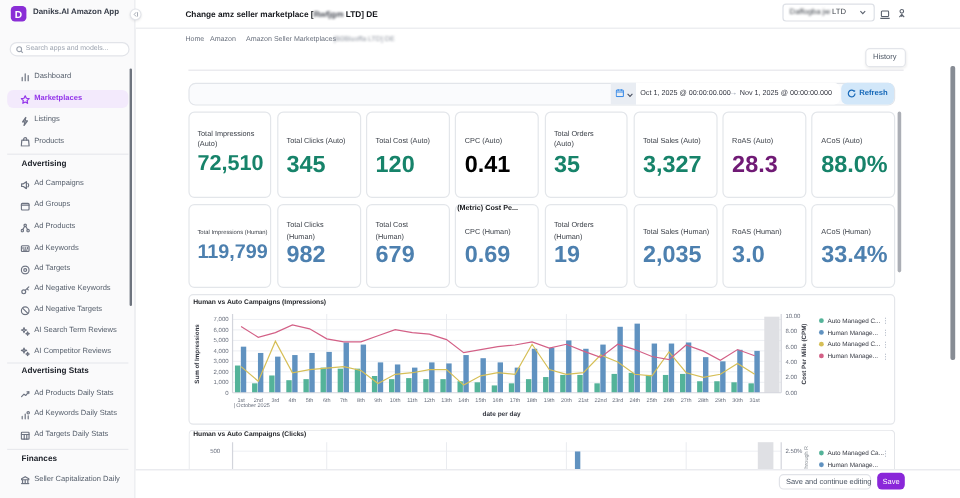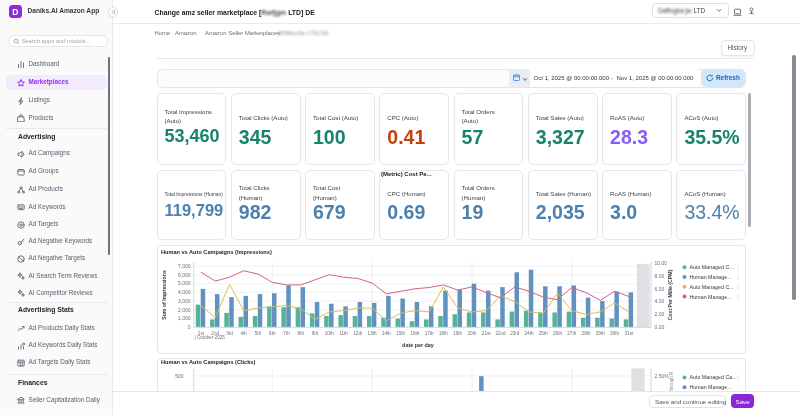--- a/index.html
+++ b/index.html
@@ -192,42 +192,42 @@
 <div class="abs" style="left:616.5px;top:75.2px;font-size:6px;color:#343741;white-space:nowrap">Nov 1, 2025 @ 00:00:00.000</div>
 <div class="abs" style="left:700.8px;top:69px;width:43.8px;height:17.5px;background:#d2e7f9;border-radius:5px"></div>
 <svg class="abs" style="left:706px;top:74px" width="8" height="8" viewBox="0 0 8 8">
     <path d="M6.5 4a2.8 2.8 0 11-0.8-2" stroke="#1668b8" stroke-width="1" fill="none"></path>
     <path d="M6.6 0.7v1.7H4.9" fill="#1668b8"></path>
   </svg>
 <div class="abs" style="left:716px;top:74.2px;font-size:6.4px;font-weight:600;color:#1668b8">Refresh</div>
 
 <div style="position:absolute;left:156.5px;top:92.5px;width:69.8px;height:72.8px;background:#fff;border:1px solid #e3e6ea;border-radius:5px;box-sizing:border-box"></div>
 <div style="position:absolute;left:164.5px;top:107.0px;font-size:6.1px;line-height:9.3px;color:#3a3f47;white-space:nowrap">Total Impressions<br>(Auto)</div>
-<div style="position:absolute;left:164.5px;top:125.5px;font-size:18px;font-weight:bold;color:#17836a;">53,460</div>
+<div style="position:absolute;left:164.5px;top:125.5px;font-size:18px;font-weight:bold;color:#17836a;">72,510</div>
 <div style="position:absolute;left:230.8px;top:92.5px;width:69.8px;height:72.8px;background:#fff;border:1px solid #e3e6ea;border-radius:5px;box-sizing:border-box"></div>
 <div style="position:absolute;left:238.8px;top:114.0px;font-size:6.1px;color:#3a3f47;white-space:nowrap">Total Clicks (Auto)</div>
 <div style="position:absolute;left:238.8px;top:125.5px;font-size:19.5px;font-weight:bold;color:#17836a;">345</div>
 <div style="position:absolute;left:305.0px;top:92.5px;width:69.8px;height:72.8px;background:#fff;border:1px solid #e3e6ea;border-radius:5px;box-sizing:border-box"></div>
 <div style="position:absolute;left:313.0px;top:114.0px;font-size:6.1px;color:#3a3f47;white-space:nowrap">Total Cost (Auto)</div>
-<div style="position:absolute;left:313.0px;top:125.5px;font-size:19.5px;font-weight:bold;color:#17836a;">100</div>
+<div style="position:absolute;left:313.0px;top:125.5px;font-size:19.5px;font-weight:bold;color:#17836a;">120</div>
 <div style="position:absolute;left:379.3px;top:92.5px;width:69.8px;height:72.8px;background:#fff;border:1px solid #e3e6ea;border-radius:5px;box-sizing:border-box"></div>
 <div style="position:absolute;left:387.3px;top:114.0px;font-size:6.1px;color:#3a3f47;white-space:nowrap">CPC (Auto)</div>
-<div style="position:absolute;left:387.3px;top:125.5px;font-size:19.5px;font-weight:bold;color:#c2410c;">0.41</div>
+<div style="position:absolute;left:387.3px;top:125.5px;font-size:19.5px;font-weight:bold;color:#000000;">0.41</div>
 <div style="position:absolute;left:453.6px;top:92.5px;width:69.8px;height:72.8px;background:#fff;border:1px solid #e3e6ea;border-radius:5px;box-sizing:border-box"></div>
 <div style="position:absolute;left:461.6px;top:107.0px;font-size:6.1px;line-height:9.3px;color:#3a3f47;white-space:nowrap">Total Orders<br>(Auto)</div>
-<div style="position:absolute;left:461.6px;top:125.5px;font-size:19.5px;font-weight:bold;color:#17836a;">57</div>
+<div style="position:absolute;left:461.6px;top:125.5px;font-size:19.5px;font-weight:bold;color:#17836a;">35</div>
 <div style="position:absolute;left:527.8px;top:92.5px;width:69.8px;height:72.8px;background:#fff;border:1px solid #e3e6ea;border-radius:5px;box-sizing:border-box"></div>
 <div style="position:absolute;left:535.8px;top:114.0px;font-size:6.1px;color:#3a3f47;white-space:nowrap">Total Sales (Auto)</div>
 <div style="position:absolute;left:535.8px;top:125.5px;font-size:19.5px;font-weight:bold;color:#17836a;">3,327</div>
 <div style="position:absolute;left:602.1px;top:92.5px;width:69.8px;height:72.8px;background:#fff;border:1px solid #e3e6ea;border-radius:5px;box-sizing:border-box"></div>
 <div style="position:absolute;left:610.1px;top:114.0px;font-size:6.1px;color:#3a3f47;white-space:nowrap">RoAS (Auto)</div>
-<div style="position:absolute;left:610.1px;top:125.5px;font-size:19.5px;font-weight:bold;color:#8b5cf6;">28.3</div>
+<div style="position:absolute;left:610.1px;top:125.5px;font-size:19.5px;font-weight:bold;color:#701a75;">28.3</div>
 <div style="position:absolute;left:676.4px;top:92.5px;width:69.8px;height:72.8px;background:#fff;border:1px solid #e3e6ea;border-radius:5px;box-sizing:border-box"></div>
 <div style="position:absolute;left:684.4px;top:114.0px;font-size:6.1px;color:#3a3f47;white-space:nowrap">ACoS (Auto)</div>
-<div style="position:absolute;left:684.4px;top:125.5px;font-size:19.5px;font-weight:bold;color:#17836a;">35.5%</div>
+<div style="position:absolute;left:684.4px;top:125.5px;font-size:19.5px;font-weight:bold;color:#17836a;">88.0%</div>
 <div style="position:absolute;left:156.5px;top:169.8px;width:69.8px;height:70.4px;background:#fff;border:1px solid #e3e6ea;border-radius:5px;box-sizing:border-box"></div>
 <div style="position:absolute;left:164.5px;top:192px;font-size:4.9px;color:#3a3f47;white-space:nowrap">Total Impressions (Human)</div>
 <div style="position:absolute;left:164.5px;top:201.3px;font-size:16.5px;font-weight:bold;color:#4d80af;text-align:center;">119,799</div>
 <div style="position:absolute;left:230.8px;top:169.8px;width:69.8px;height:70.4px;background:#fff;border:1px solid #e3e6ea;border-radius:5px;box-sizing:border-box"></div>
 <div style="position:absolute;left:238.8px;top:183.3px;font-size:6.1px;line-height:9.3px;color:#3a3f47;white-space:nowrap">Total Clicks<br>(Human)</div>
 <div style="position:absolute;left:238.8px;top:201.3px;font-size:19.5px;font-weight:bold;color:#4d80af;">982</div>
 <div style="position:absolute;left:305.0px;top:169.8px;width:69.8px;height:70.4px;background:#fff;border:1px solid #e3e6ea;border-radius:5px;box-sizing:border-box"></div>
 <div style="position:absolute;left:313.0px;top:183.3px;font-size:6.1px;line-height:9.3px;color:#3a3f47;white-space:nowrap">Total Cost<br>(Human)</div>
 <div style="position:absolute;left:313.0px;top:201.3px;font-size:19.5px;font-weight:bold;color:#4d80af;">679</div>
 <div style="position:absolute;left:379.3px;top:169.8px;width:69.8px;height:70.4px;background:#fff;border:1px solid #e3e6ea;border-radius:5px;box-sizing:border-box"></div>
@@ -237,21 +237,21 @@
 <div style="position:absolute;left:461.6px;top:183.3px;font-size:6.1px;line-height:9.3px;color:#3a3f47;white-space:nowrap">Total Orders<br>(Human)</div>
 <div style="position:absolute;left:461.6px;top:201.3px;font-size:19.5px;font-weight:bold;color:#4d80af;">19</div>
 <div style="position:absolute;left:527.8px;top:169.8px;width:69.8px;height:70.4px;background:#fff;border:1px solid #e3e6ea;border-radius:5px;box-sizing:border-box"></div>
 <div style="position:absolute;left:535.8px;top:190.3px;font-size:6.1px;color:#3a3f47;white-space:nowrap">Total Sales (Human)</div>
 <div style="position:absolute;left:535.8px;top:201.3px;font-size:19.5px;font-weight:bold;color:#4d80af;">2,035</div>
 <div style="position:absolute;left:602.1px;top:169.8px;width:69.8px;height:70.4px;background:#fff;border:1px solid #e3e6ea;border-radius:5px;box-sizing:border-box"></div>
 <div style="position:absolute;left:610.1px;top:190.3px;font-size:6.1px;color:#3a3f47;white-space:nowrap">RoAS (Human)</div>
 <div style="position:absolute;left:610.1px;top:201.3px;font-size:19.5px;font-weight:bold;color:#4d80af;">3.0</div>
 <div style="position:absolute;left:676.4px;top:169.8px;width:69.8px;height:70.4px;background:#fff;border:1px solid #e3e6ea;border-radius:5px;box-sizing:border-box"></div>
 <div style="position:absolute;left:684.4px;top:190.3px;font-size:6.1px;color:#3a3f47;white-space:nowrap">ACoS (Human)</div>
-<div style="position:absolute;left:684.4px;top:201.3px;font-size:19.5px;font-weight:normal;color:#4d80af;">33.4%</div>
+<div style="position:absolute;left:684.4px;top:201.3px;font-size:19.5px;font-weight:bold;color:#4d80af;">33.4%</div>
 <div class="abs" style="left:381px;top:170.5px;font-size:6px;font-weight:bold;color:#14161a;white-space:nowrap">(Metric) Cost Pe...</div>
 
 <div class="abs" style="left:156.5px;top:245.3px;width:589.8px;height:108.4px;background:#fff;border:1px solid #e4e6ea;border-radius:4px"></div>
 <div class="abs" style="left:156.5px;top:245.3px;width:589.8px;height:108.4px">
 <div class="abs" style="left:4.5px;top:3.5px;font-size:5.6px;font-weight:bold;color:#1a1c21;white-space:nowrap">Human vs Auto Campaigns (Impressions)</div>
 <svg width="589" height="108" viewBox="0 0 589 108" xmlns="http://www.w3.org/2000/svg" style="position:absolute;left:0;top:0">
 <line x1="36.8" y1="73.6" x2="494.0" y2="73.6" stroke="#eceef2" stroke-width="0.8"></line>
 <line x1="36.8" y1="64.8" x2="494.0" y2="64.8" stroke="#eceef2" stroke-width="0.8"></line>
 <line x1="36.8" y1="56.1" x2="494.0" y2="56.1" stroke="#eceef2" stroke-width="0.8"></line>
 <line x1="36.8" y1="47.4" x2="494.0" y2="47.4" stroke="#eceef2" stroke-width="0.8"></line>

